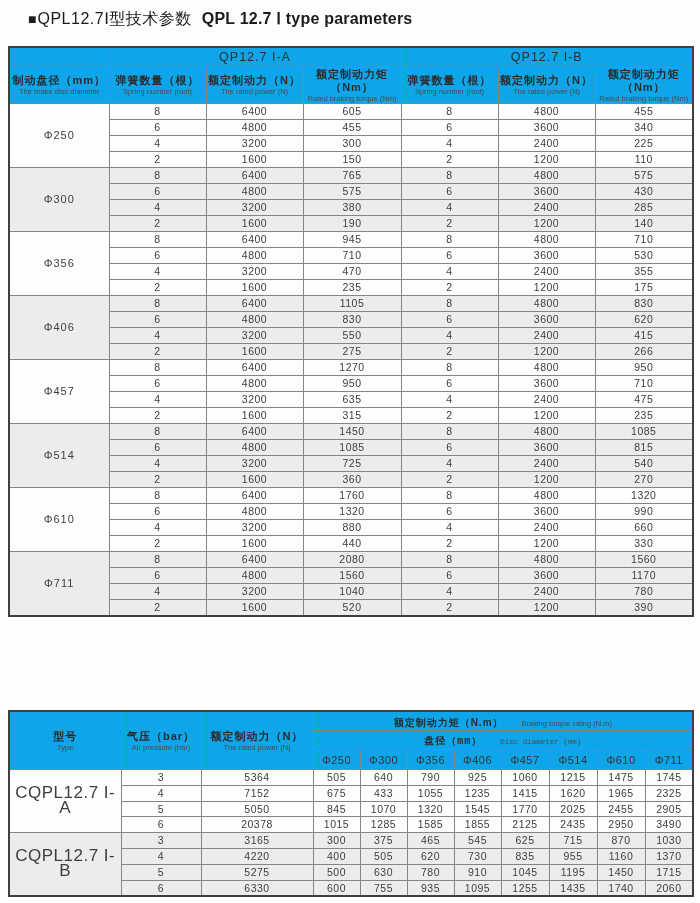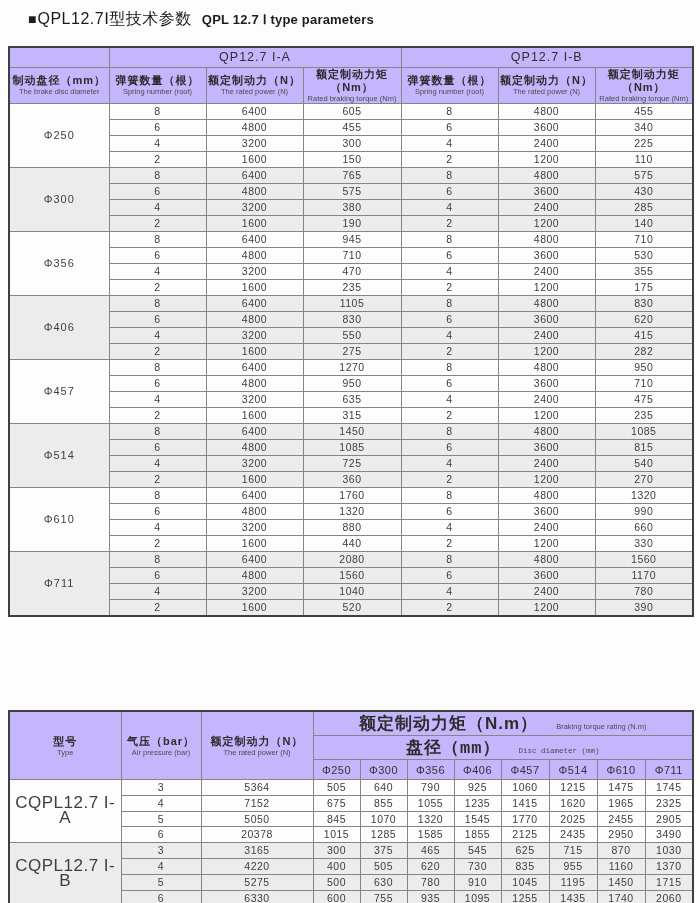--- a/index.html
+++ b/index.html
@@ -4,38 +4,38 @@
 <style>
   * { margin:0; padding:0; box-sizing:border-box; }
   html,body { background:#ffffff; }
   .page {
     position:relative; width:700px; height:903px; background:#fdfdfd;
     font-family:"Liberation Sans", sans-serif; color:#3d3d3d; overflow:hidden;
   }
   .section-title { position:absolute; left:28px; white-space:nowrap; color:#1c1c1c; }
   .section-title .marker { font-size:14px; margin-right:1px; }
   .section-title .cn-title { font-size:16px; font-weight:normal; letter-spacing:0.5px; }
-  .section-title .en-title { font-size:13px; font-weight:bold; margin-left:10px; letter-spacing:0.2px; }
+  .section-title .en-title { font-size:16px; font-weight:bold; margin-left:10px; letter-spacing:0.2px; }
   #title1 { top:9px; }
   #title2 { top:664px; }
 
   table { border-collapse:collapse; table-layout:fixed; position:absolute; left:8px;
           width:684px; border:2px solid #3f3f3f; background:#fdfdfd; }
   #t1 { top:46px; }
   #t2 { top:710px; }
   th, td { border:1px solid #858585; text-align:center; vertical-align:middle;
            padding:0; font-weight:normal; overflow:hidden; }
-  thead th { background:#c4b5fd; }
+  thead th { background:#0ea5e9; }
   tr.group-first > td { border-top:1.6px solid #4c4c4c; }
   thead { border-bottom:1.6px solid #4c4c4c; }
   tbody.shaded td { background:#ececec; }
 
   .cn { display:block; font-size:11px; font-weight:bold; color:#2c2c2c; letter-spacing:1px; line-height:13px; }
   .en { display:block; font-size:7.5px; color:#4c4c4c; letter-spacing:0; line-height:9px; }
-  .cn-inline { font-size:17px; font-weight:bold; color:#2c2c2c; letter-spacing:1px; }
+  .cn-inline { font-size:10px; font-weight:bold; color:#2c2c2c; letter-spacing:1px; }
   .en-inline { font-size:7.5px; color:#4c4c4c; margin-left:18px; }
 
   #t1 tr.group-row { height:20px; }
   #t1 .group-label { font-size:12.5px; color:#2f2f2f; letter-spacing:1px; }
   #t1 tr.cols-row { height:36px; }
   #t1 tbody td { height:15px; font-size:10.5px; color:#3e3e3e; line-height:15px; letter-spacing:0.5px; }
   #t1 td.dia { font-size:11px; letter-spacing:1px; }
 
   #t2 tr.hrow1 { height:16px; } #t2 tr.hrow2 { height:14px;font-family:Liberation Mono, monospace; }
   #t2 tr.hrow3 { height:20px; font-size:11px; }
@@ -229,21 +229,21 @@
           <td>4</td>
           <td>2400</td>
           <td>415</td>
         </tr>
         <tr>
           <td>2</td>
           <td>1600</td>
           <td>275</td>
           <td>2</td>
           <td>1200</td>
-          <td>282</td>
+          <td>266</td>
         </tr>
       </tbody>
       <tbody>
         <tr class="group-first">
           <td rowspan="4" class="dia">Φ457</td>
           <td>8</td>
           <td>6400</td>
           <td>1270</td>
           <td>8</td>
           <td>4800</td>
@@ -441,21 +441,21 @@
           <td>925</td>
           <td>1060</td>
           <td>1215</td>
           <td>1475</td>
           <td>1745</td>
         </tr>
         <tr>
           <td>4</td>
           <td>7152</td>
           <td>675</td>
-          <td>855</td>
+          <td>433</td>
           <td>1055</td>
           <td>1235</td>
           <td>1415</td>
           <td>1620</td>
           <td>1965</td>
           <td>2325</td>
         </tr>
         <tr>
           <td>5</td>
           <td>5050</td>

